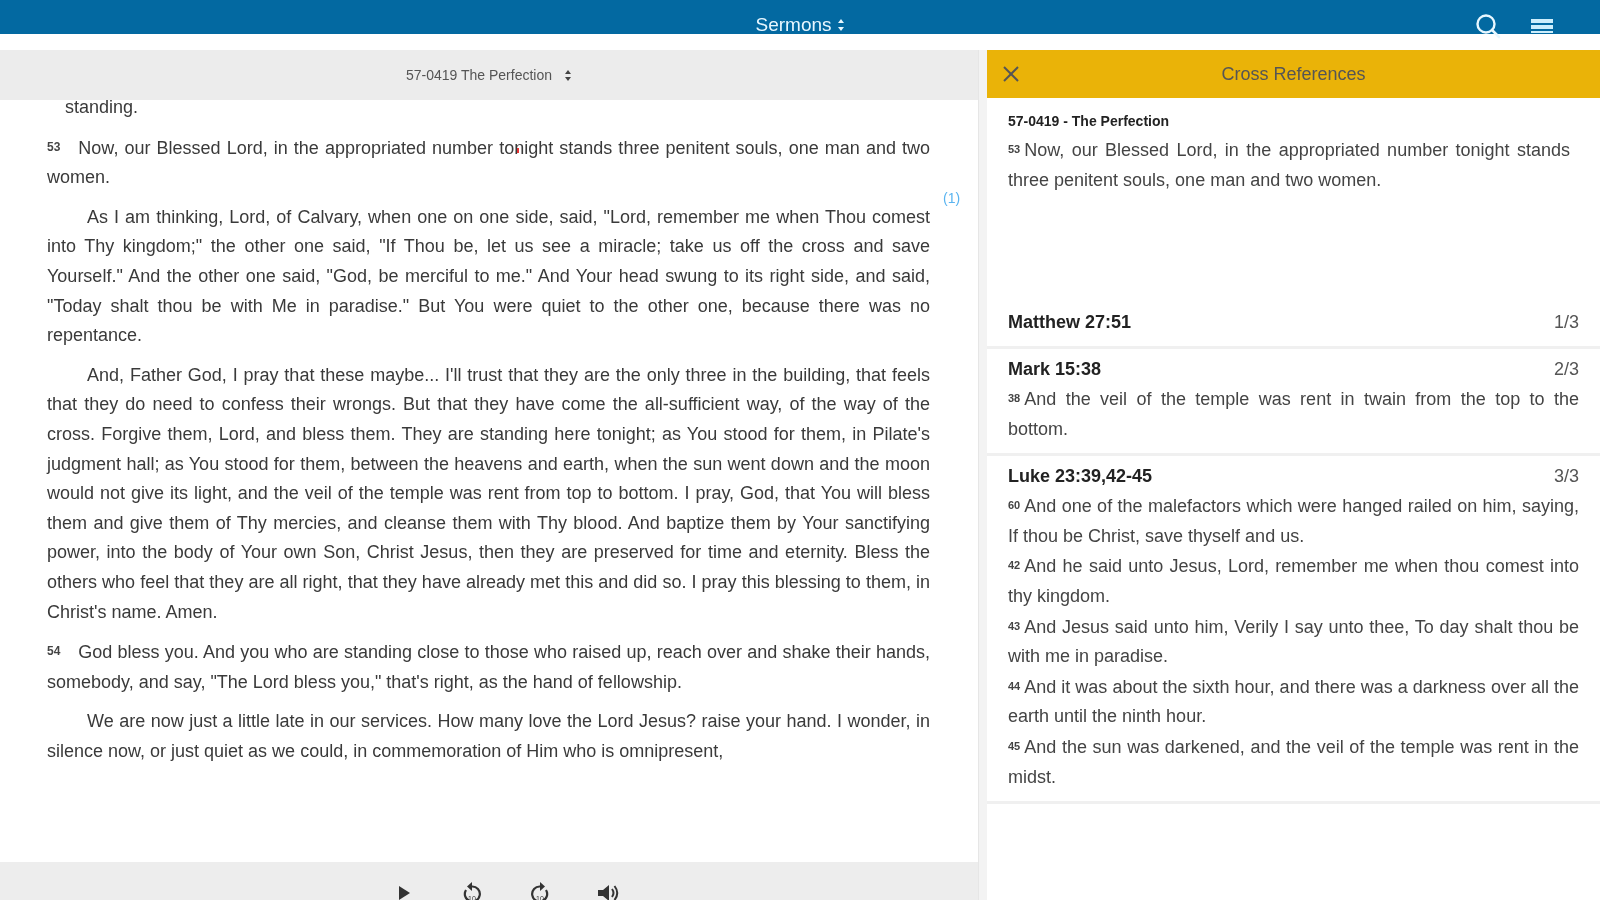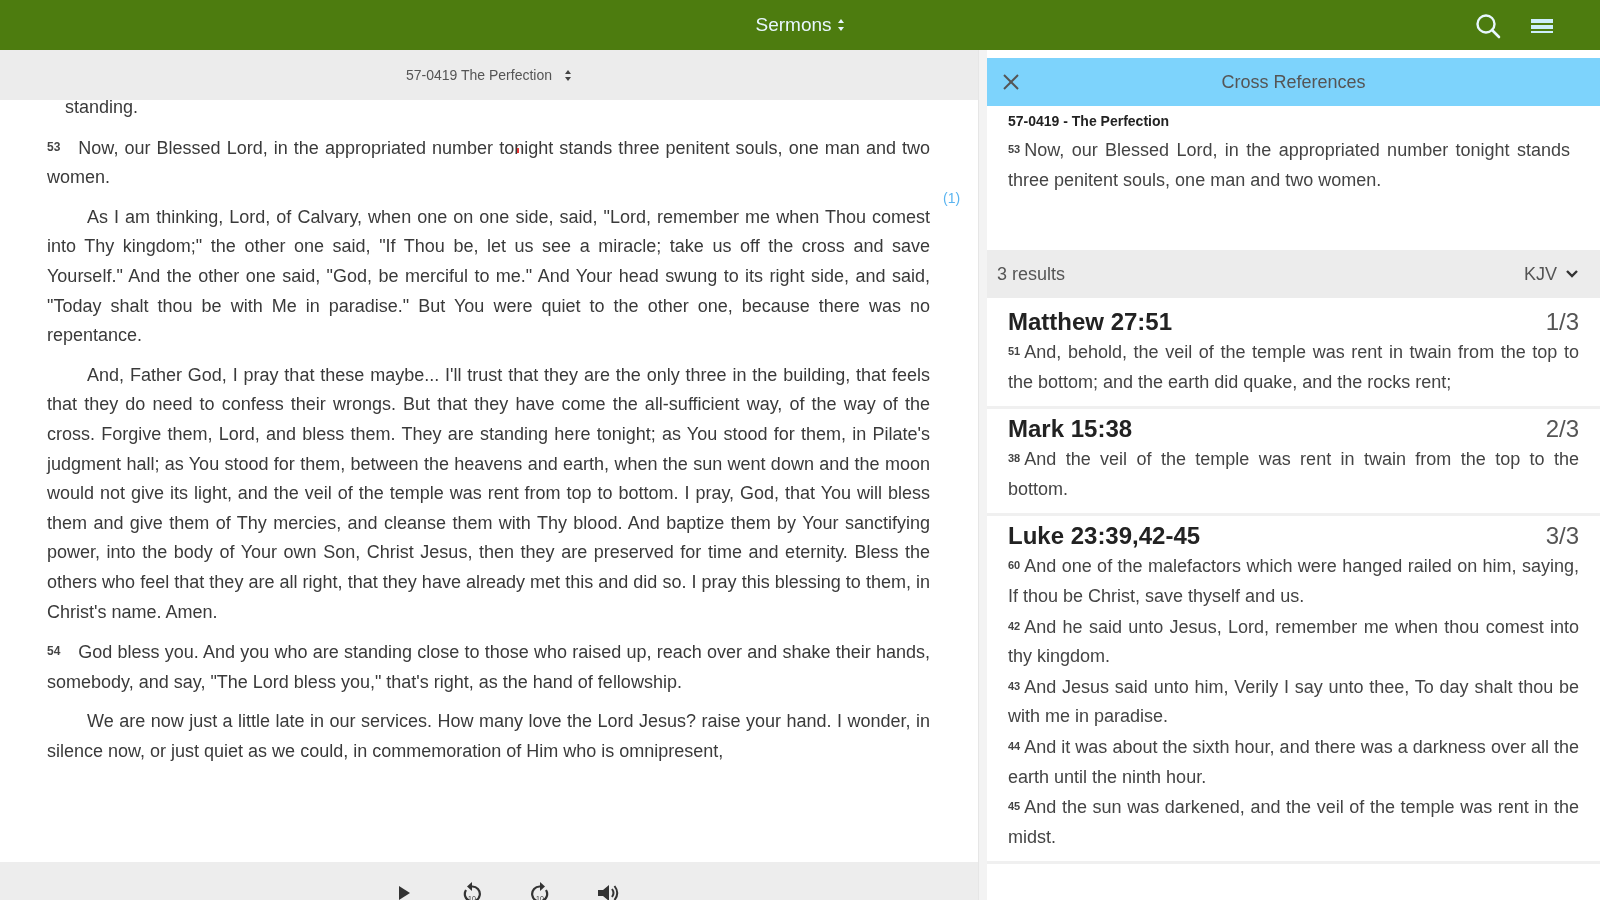--- a/index.html
+++ b/index.html
@@ -1,19 +1,19 @@
 <!DOCTYPE html>
 <html><head>
   <meta charset="utf-8">
   <style>
     * { box-sizing: border-box; margin: 0; padding: 0; }
     html, body { width: 1600px; height: 900px; overflow: hidden; background: #ffffff; }
     body { font-family: "Liberation Sans", sans-serif; color: #333; position: relative; }
 
-    .topbar { position: absolute; left: 0; top: 0; width: 1600px; height: 50px; background: #4d7c0f; }
+    .topbar { position: absolute; left: 0; top: 0; width: 1600px; height: 34px; background: #0369a1; }
     .topbar .title { position: absolute; left: 0; right: 0; top: 0; height: 50px; display: flex; align-items: center; justify-content: center; color: #e8f7ff; font-size: 19px; cursor: pointer; }
     .topbar .title .updown { margin-left: 5px; font-size: 13px; display: inline-flex; flex-direction: column; line-height: 7px; }
     .topbar .icon-btn { position: absolute; top: 10px; width: 32px; height: 32px; display: flex; align-items: center; justify-content: center; cursor: pointer; }
 
     .left-pane { position: absolute; left: 0; top: 50px; width: 978px; height: 850px; background: #fff; }
     .left-header { position: absolute; left: 0; top: 0; width: 978px; height: 50px; background: #ececec; display: flex; align-items: center; justify-content: center; font-size: 14px; color: #555; }
     .left-header .updown { margin-left: 12px; font-size: 10px; display: inline-flex; flex-direction: column; line-height: 6px; color: #444; }
 
     .reader { position: absolute; left: 0; top: 50px; width: 978px; height: 760px; overflow: hidden; }
     .reader-inner { position: absolute; left: 47px; top: -8px; width: 883px; }
@@ -23,33 +23,33 @@
     .xref-link { position: absolute; left: 943px; top: 90px; color: #5ab4f0; font-size: 14px; cursor: pointer; }
     .red-mark { position: absolute; left: 517px; top: 48px; width: 2px; height: 5px; background: #e33; }
 
     .player { position: absolute; left: 0; top: 812px; width: 978px; height: 88px; background: #ededed; }
     .player .ctrls { position: absolute; left: 370px; top: 14px; display: flex; gap: 0; }
     .player .ctrl { width: 68px; height: 34px; display: flex; align-items: center; justify-content: center; cursor: pointer; }
 
     .divider { position: absolute; left: 978px; top: 50px; width: 9px; height: 850px; background: #f3f3f3; border-left: 1px solid #e6e6e6; }
 
     .right-pane { position: absolute; left: 987px; top: 50px; width: 613px; height: 850px; background: #fff; }
-    .right-header { position: absolute; left: 0; top: 8px; width: 613px; height: 48px; background: #7dd3fc; display: flex; align-items: center; justify-content: center; font-size: 18px; color: #555; }
+    .right-header { position: absolute; left: 0; top: 0; width: 613px; height: 48px; background: #eab308; display: flex; align-items: center; justify-content: center; font-size: 18px; color: #555; }
     .right-header .close { position: absolute; left: 10px; top: 10px; width: 28px; height: 28px; display: flex; align-items: center; justify-content: center; cursor: pointer; }
     .src-block { position: absolute; left: 21px; top: 58px; width: 562px; }
     .src-title { font-size: 14px; font-weight: bold; color: #222; line-height: 26px; }
     .src-text { font-size: 18px; line-height: 30px; color: #444; text-align: justify; }
     .vnum { font-size: 11px; font-weight: bold; vertical-align: 3px; margin-right: 4px; color: #444; }
 
     .results-bar { position: absolute; left: 0; top: 200px; width: 613px; height: 48px; background: #ececec; display: flex; align-items: center; padding: 0 21px 0 10px; font-size: 18px; color: #555; }
     .results-bar .version { margin-left: auto; display: flex; align-items: center; gap: 8px; cursor: pointer; }
 
     .ref-list { position: absolute; left: 0; top: 252px; width: 613px; }
     .ref { border-bottom: 3px solid #f0f0f0; padding: 5px 21px 9px 21px; cursor: pointer; }
-    .ref-head { display: flex; justify-content: space-between; font-size: 24px; line-height: 30px; }
+    .ref-head { display: flex; justify-content: space-between; font-size: 18px; line-height: 30px; }
     .ref-head .ref-title { font-weight: bold; color: #222; }
     .ref-head .ref-count { color: #555; margin-left: 32px; }
     .ref-text { font-size: 18px; line-height: 29.6px; color: #444; text-align: justify; }
   </style>
 </head>
 <body>
 
 <div class="topbar">
   <div class="title">
     <span>Sermons</span>
@@ -157,37 +157,27 @@
     <span>Cross References</span>
   </div>
 
   <div class="src-block">
     <div class="src-title">57-0419 - The Perfection</div>
     <div class="src-text">
       <span class="vnum">53</span><span>Now, our Blessed Lord, in the appropriated number tonight stands three penitent souls, one man and two women.</span>
     </div>
   </div>
 
-  <div class="results-bar">
-    <span>3 results</span>
-    <div class="version">
-      <span>KJV</span>
-      <svg width="14" height="10" viewBox="0 0 14 10">
-          <path d="M2 2 L7 7 L12 2" stroke="#333" stroke-width="2.4" fill="none"></path>
-        </svg>
-    </div>
-  </div>
 
   <div class="ref-list">
     <div class="ref">
       <div class="ref-head">
         <span class="ref-title">Matthew 27:51</span>
         <span class="ref-count">1/3</span>
       </div>
-      <div class="ref-text"><span class="vnum">51</span><span>And, behold, the veil of the temple was rent in twain from the top to the bottom; and the earth did quake, and the rocks rent;</span></div>
     </div>
     <div class="ref">
       <div class="ref-head">
         <span class="ref-title">Mark 15:38</span>
         <span class="ref-count">2/3</span>
       </div>
       <div class="ref-text"><span class="vnum">38</span><span>And the veil of the temple was rent in twain from the top to the bottom.</span></div>
     </div>
     <div class="ref">
       <div class="ref-head">

